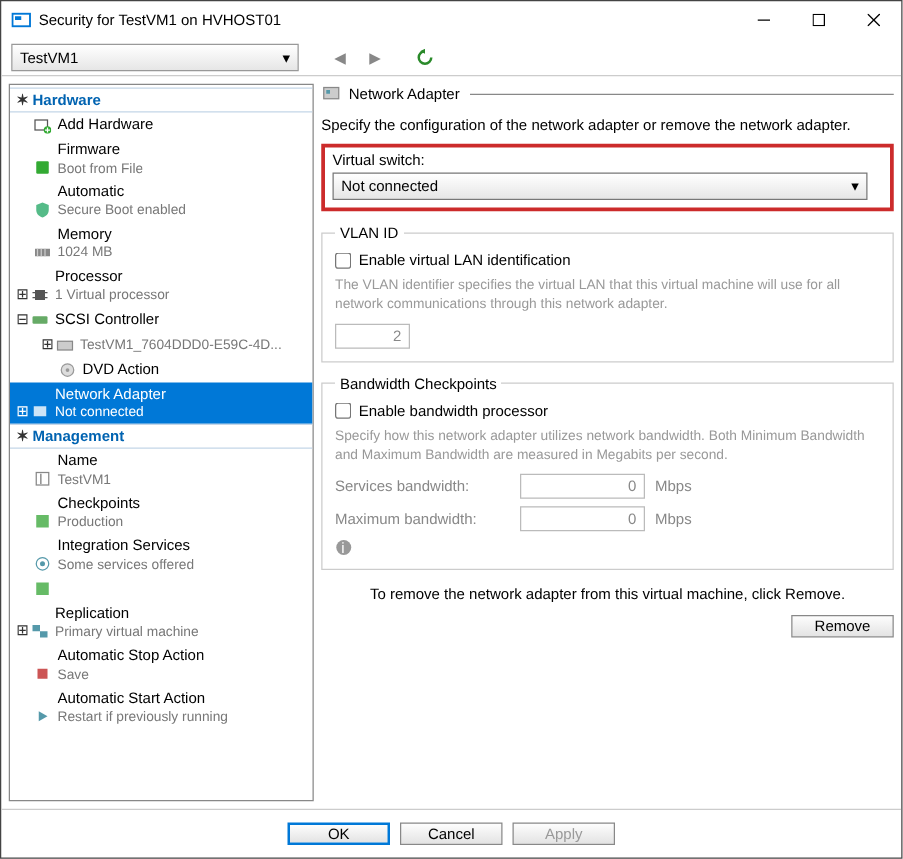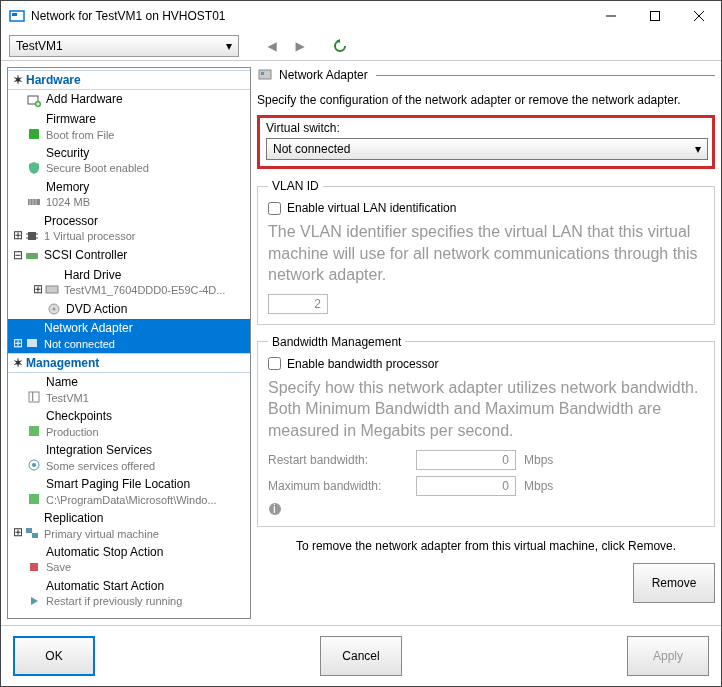--- a/index.html
+++ b/index.html
@@ -36,58 +36,58 @@
 .item.child .expander { margin-left: -14px; }
 .item.selected { background: #0078d7; }
 .item.selected .label, .item.selected .sub { color: #fff; }
 
 
 .panel-title-row { display: flex; align-items: center; margin-bottom: 10px; }
 .panel-title-row .ico { width: 16px; height: 16px; margin-right: 6px; }
 .panel-title-row hr { flex: 1; border: none; border-top: 1px solid #888; margin-left: 8px; }
 .desc { margin-bottom: 8px; }
 
-.highlight-box { border: 3px solid #cc2b2b; padding: 3px 4px 6px 6px; margin-bottom: 10px; }
+.highlight-box { border: 3px solid #cc2b2b; padding: 3px 18px 6px 6px; margin-bottom: 10px; }
 .field-label { margin-bottom: 3px; }
 .dropdown { width: 100%; height: 22px; background: linear-gradient(#fff,#e6e6e6); border: 1px solid #777; display: flex; align-items: center; justify-content: space-between; padding: 0 6px; }
 
 fieldset.group { border: 1px solid #ccc; padding: 8px 10px 10px 10px; margin-bottom: 10px; }
 fieldset.group legend { padding: 0 4px; }
 .checkbox-row { display: flex; align-items: center; gap: 6px; margin-bottom: 6px; }
 .checkbox-row input { width: 13px; height: 13px; }
-.hint { color: #888; font-size: 16px; margin: 4px 0 8px 0; line-height: 1.35; }
+.hint { color: #888; font-size: 11px; margin: 4px 0 8px 0; line-height: 1.35; }
 .hint.dim { color: #999; }
 .numfield { width: 60px; height: 20px; border: 1px solid #bbb; text-align: right; padding-right: 6px; color: #888; background:#fff; display:inline-flex; align-items:center; justify-content:flex-end; }
 .bw-row { display: flex; align-items: center; gap: 8px; margin-bottom: 6px; color: #888; }
 .bw-row .bw-label { width: 140px; }
 .bw-row .nf { width: 100px; height: 20px; border: 1px solid #bbb; text-align: right; padding-right: 6px; color:#888; background:#fff; display:inline-flex; align-items:center; justify-content:flex-end; }
 .info-row { display: flex; align-items: center; gap: 8px; color: #888; font-size: 11px; margin-top: 6px; }
 
 .remove-block { margin-top: 2px; text-align: center; }
 .remove-row { display: flex; justify-content: flex-end; margin-top: 10px; }
-.btn { min-width: 82px; height: 40px; background: linear-gradient(#fdfdfd,#e3e3e3); border: 1px solid #888; display: inline-flex; align-items: center; justify-content: center; }
+.btn { min-width: 82px; height: 18px; background: linear-gradient(#fdfdfd,#e3e3e3); border: 1px solid #888; display: inline-flex; align-items: center; justify-content: center; }
 .btn.default { border: 2px solid #0078d7; }
 .btn.disabled { color: #999; }
 
-.footer { border-top: 1px solid #ccc; padding: 10px 12px; display: flex; justify-content: space-between; gap: 8px; }
+.footer { border-top: 1px solid #ccc; padding: 10px 12px; display: flex; justify-content: center; gap: 8px; }
 
 
 svg { display:block; }
 </style>
 </head>
 <body>
 
 <div class="titlebar">
   <span class="app-icon">
     <svg width="16" height="16">
         <rect x="1" y="3" width="14" height="10" fill="none" stroke="#0078d7" stroke-width="1.5"></rect>
         <rect x="3" y="5" width="5" height="3" fill="#0078d7"></rect>
       </svg>
   </span>
-  <span class="title">Network for TestVM1 on HVHOST01</span>
+  <span class="title">Security for TestVM1 on HVHOST01</span>
   <div class="winbtn">
       <svg width="10" height="10">
         <line x1="0" y1="5" x2="10" y2="5" stroke="#000"></line>
       </svg>
     </div>
   <div class="winbtn">
       <svg width="10" height="10">
         <rect x="0.5" y="0.5" width="9" height="9" fill="none" stroke="#000"></rect>
       </svg>
     </div>
@@ -151,21 +151,21 @@
           </span>
       </div>
 
       <div class="item">
         <span class="ico">
             <svg width="14" height="14">
               <path d="M7 1 L12 3 V7 C12 10 10 12 7 13 C4 12 2 10 2 7 V3 Z" fill="#5b8"></path>
             </svg>
           </span>
         <span class="txt">
-            <span class="label">Security</span>
+            <span class="label">Automatic</span>
             <span class="sub">Secure Boot enabled</span>
           </span>
       </div>
 
       <div class="item">
         <span class="ico">
             <svg width="14" height="14">
               <rect x="1" y="4" width="12" height="6" fill="#888"></rect>
               <line x1="3" y1="4" x2="3" y2="10" stroke="#ccc"></line>
               <line x1="6" y1="4" x2="6" y2="10" stroke="#ccc"></line>
@@ -208,21 +208,20 @@
       </div>
 
       <div class="item child">
         <span class="expander">⊞</span>
         <span class="ico">
             <svg width="14" height="14">
               <rect x="1" y="4" width="12" height="7" fill="#ccc" stroke="#888"></rect>
             </svg>
           </span>
         <span class="txt">
-            <span class="label">Hard Drive</span>
             <span class="sub">TestVM1_7604DDD0-E59C-4D...</span>
           </span>
       </div>
 
       <div class="item child">
         <span class="ico">
             <svg width="14" height="14">
               <circle cx="7" cy="7" r="5" fill="#ddd" stroke="#999"></circle>
               <circle cx="7" cy="7" r="1.5" fill="#999"></circle>
             </svg>
@@ -286,24 +285,20 @@
             <span class="label">Integration Services</span>
             <span class="sub">Some services offered</span>
           </span>
       </div>
 
       <div class="item">
         <span class="ico">
             <svg width="14" height="14">
               <rect x="2" y="2" width="10" height="10" fill="#6b6"></rect>
             </svg>
-          </span>
-        <span class="txt">
-            <span class="label">Smart Paging File Location</span>
-            <span class="sub">C:\ProgramData\Microsoft\Windo...</span>
           </span>
       </div>
 
       <div class="item">
         <span class="expander">⊞</span>
         <span class="ico">
             <svg width="14" height="14">
               <rect x="1" y="2" width="6" height="5" fill="#59a"></rect>
               <rect x="7" y="7" width="6" height="5" fill="#59a"></rect>
             </svg>
@@ -366,28 +361,28 @@
       <legend>VLAN ID</legend>
       <div class="checkbox-row">
         <input type="checkbox" style="">
         <span>Enable virtual LAN identification</span>
       </div>
       <div class="hint dim">The VLAN identifier specifies the virtual LAN that this virtual machine will use for all network communications through this network adapter.</div>
       <span class="numfield">2</span>
     </fieldset>
 
     <fieldset class="group">
-      <legend>Bandwidth Management</legend>
+      <legend>Bandwidth Checkpoints</legend>
       <div class="checkbox-row">
         <input type="checkbox" style="">
         <span>Enable bandwidth processor</span>
       </div>
       <div class="hint dim">Specify how this network adapter utilizes network bandwidth. Both Minimum Bandwidth and Maximum Bandwidth are measured in Megabits per second.</div>
       <div class="bw-row">
-        <span class="bw-label">Restart bandwidth:</span>
+        <span class="bw-label">Services bandwidth:</span>
         <span class="nf">0</span>
         <span>Mbps</span>
       </div>
       <div class="bw-row">
         <span class="bw-label">Maximum bandwidth:</span>
         <span class="nf">0</span>
         <span>Mbps</span>
       </div>
       <div class="info-row">
         <span>

